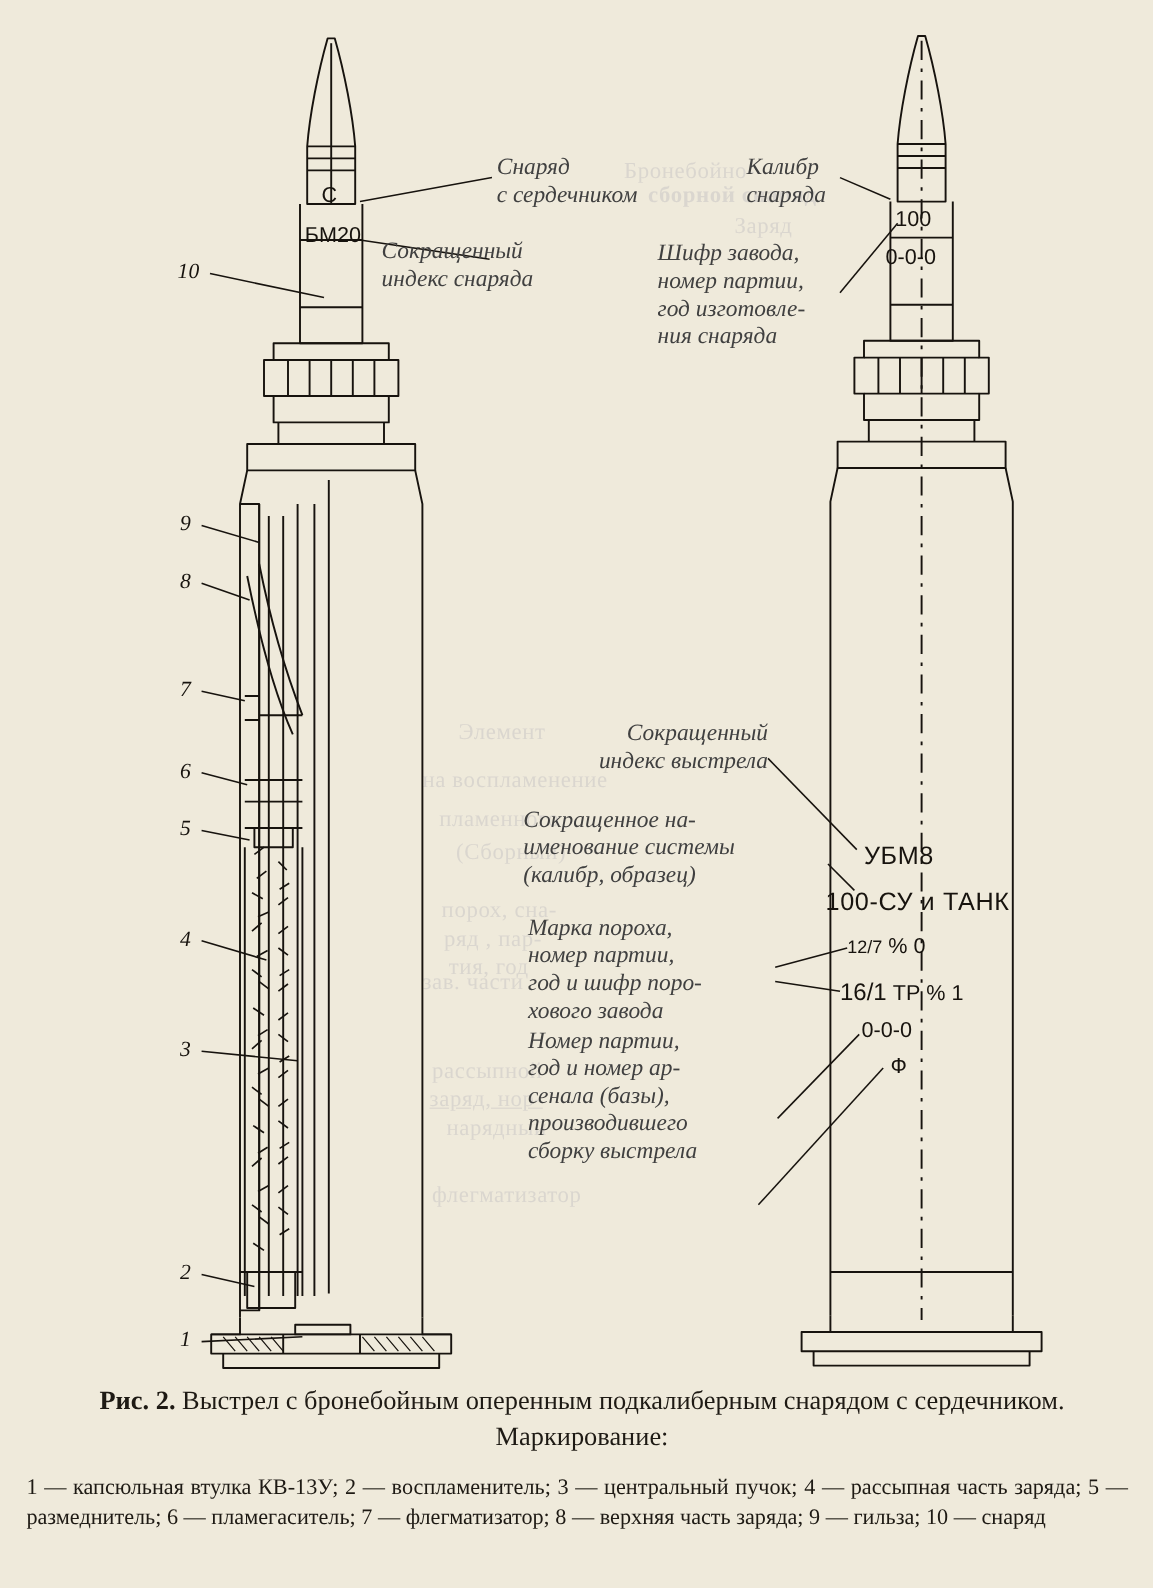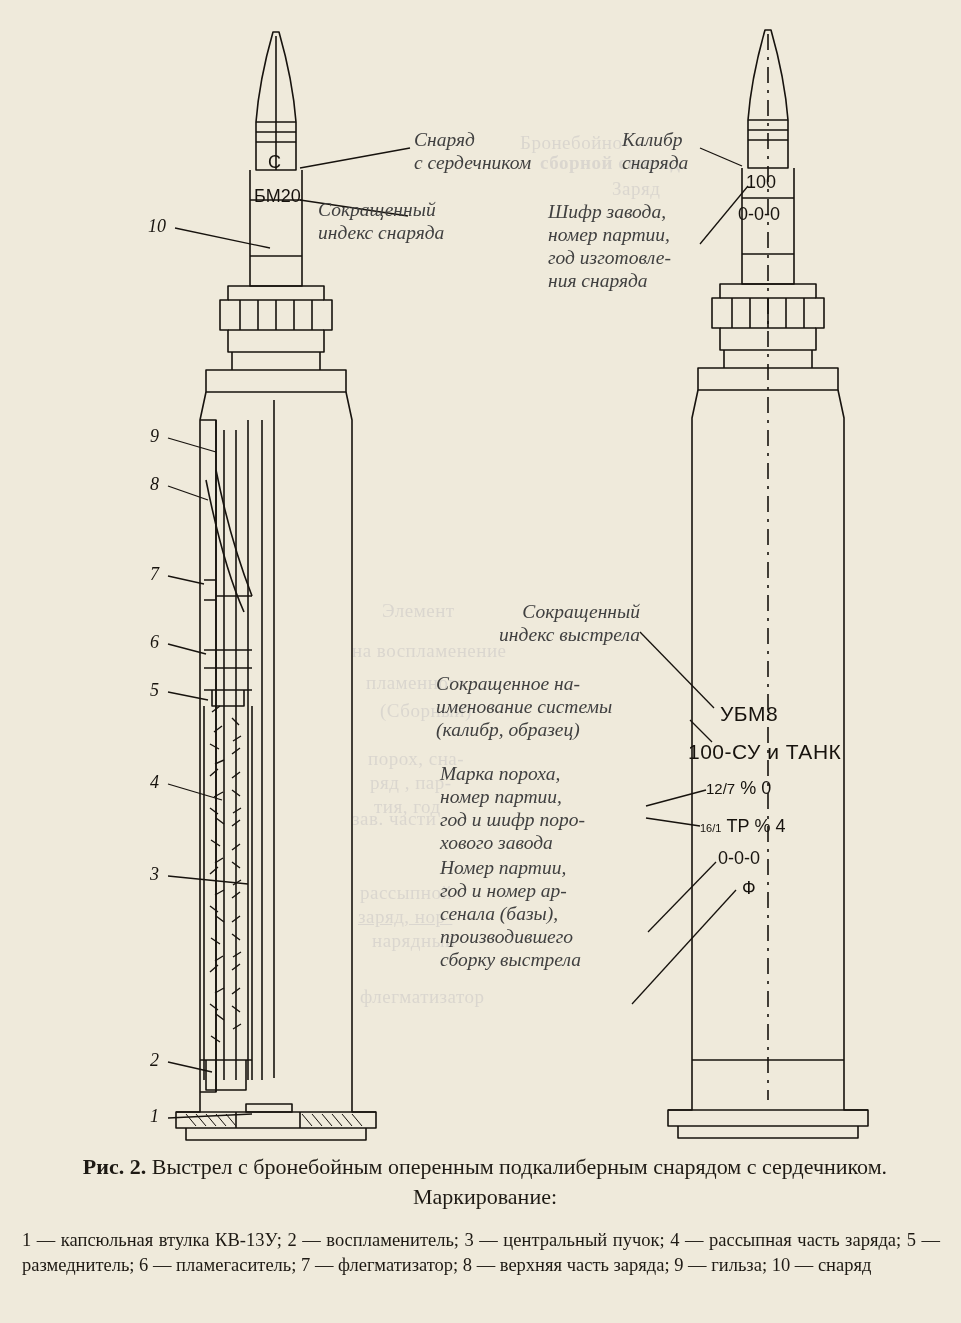--- a/index.html
+++ b/index.html
@@ -267,21 +267,21 @@
 
 <div class="mark" style="left:746px;top:172px;">100</div>
 <div class="mark" style="left:738px;top:204px;">0-0-0</div>
 <div class="mark big" style="left:720px;top:702px;">УБМ8</div>
 <div class="mark big" style="left:688px;top:740px;">100-СУ и ТАНК</div>
 
 <div class="mark" style="left:706px;top:778px;">
   <span style="font-size:15px;">12/7</span><span> % 0</span>
 </div>
 <div class="mark" style="left:700px;top:816px;">
-  <span style="font-size:11px;">16/1</span><span> ТР % 4</span>
+  <span style="font-size:20px;">16/1</span><span> ТР % 1</span>
 </div>
 
 <div class="mark" style="left:718px;top:848px;">0-0-0</div>
 <div class="mark" style="left:742px;top:878px;">Ф</div>
 
 </div>
 
 <div class="caption">
   <b>Рис. 2.</b>
   <span>Выстрел с бронебойным оперенным подкалиберным снарядом с сердечником. Маркирование:</span>

